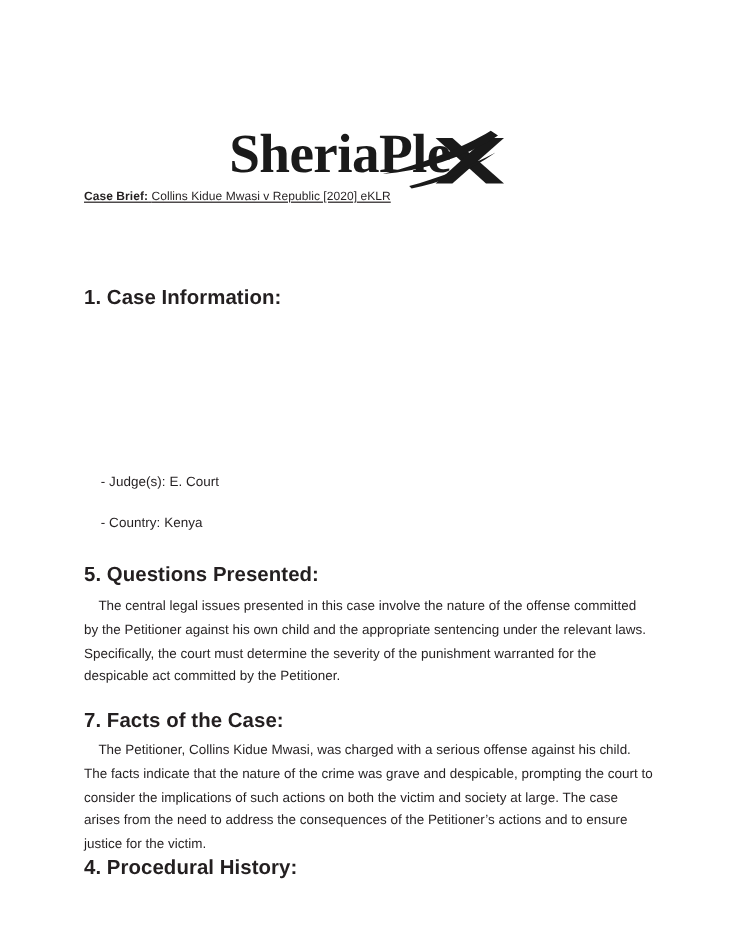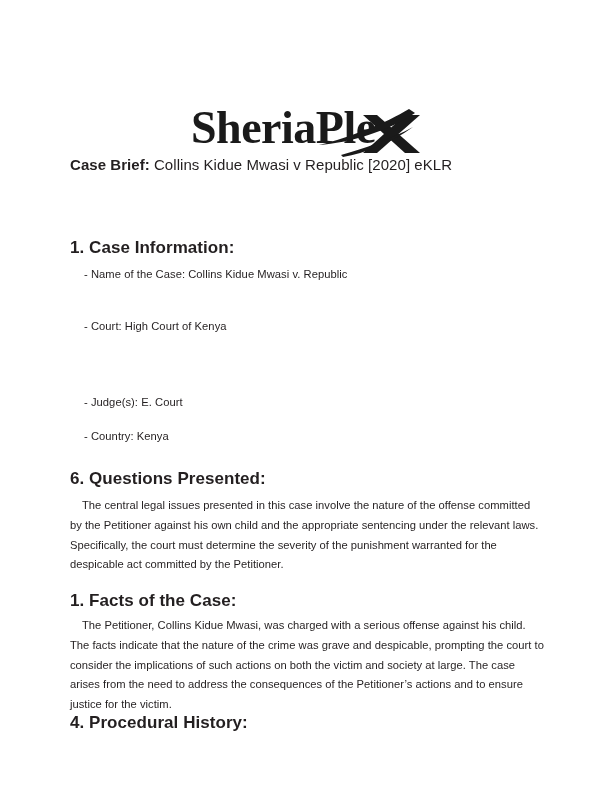--- a/index.html
+++ b/index.html
@@ -30,24 +30,25 @@
     align-items: center;
     justify-content: center;
   }
   .logo-svg { display: block; }
 
   
   .case-brief-line {
     position: absolute;
     left: 70px;
     top: 122px;
-    font-size: 15px;
+    font-size: 10px;
     line-height: 14px;
     letter-spacing: 0.05px;
     white-space: nowrap;
+    text-decoration: underline;
   }
   .case-brief-label {
     font-weight: bold;
   }
   .case-brief-value {
     font-weight: normal;
   }
 
   
   .section-heading {
@@ -101,42 +102,36 @@
   </div>
 
   <div class="case-brief-line">
     <span class="case-brief-label">Case Brief:</span>
     <span class="case-brief-value">Collins Kidue Mwasi v Republic [2020] eKLR</span>
   </div>
 
   <div class="abs" style="top:205px;">
     <p class="section-heading">1. Case Information:</p>
   </div>
-  <div class="abs" style="top:231px;">
-    <p class="list-item">- Name of the Case: Collins Kidue Mwasi v. Republic</p>
-  </div>
-  <div class="abs" style="top:283px;">
-    <p class="list-item">- Court: High Court of Kenya</p>
-  </div>
   <div class="abs" style="top:359px;">
     <p class="list-item">- Judge(s): E. Court</p>
   </div>
   <div class="abs" style="top:393px;">
     <p class="list-item">- Country: Kenya</p>
   </div>
 
   <div class="abs" style="top:436px;">
-    <p class="section-heading">6. Questions Presented:</p>
+    <p class="section-heading">5. Questions Presented:</p>
   </div>
   <div class="abs" style="top:460px;">
     <p class="para">The central legal issues presented in this case involve the nature of the offense committed by the Petitioner against his own child and the appropriate sentencing under the relevant laws. Specifically, the court must determine the severity of the punishment warranted for the despicable act committed by the Petitioner.</p>
   </div>
 
   <div class="abs" style="top:558px;">
-    <p class="section-heading">1. Facts of the Case:</p>
+    <p class="section-heading">7. Facts of the Case:</p>
   </div>
   <div class="abs" style="top:580px;">
     <p class="para">The Petitioner, Collins Kidue Mwasi, was charged with a serious offense against his child. The facts indicate that the nature of the crime was grave and despicable, prompting the court to consider the implications of such actions on both the victim and society at large. The case arises from the need to address the consequences of the Petitioner’s actions and to ensure justice for the victim.</p>
   </div>
 
   <div class="abs" style="top:680px;">
     <p class="section-heading">4. Procedural History:</p>
   </div>
 
 </div>

